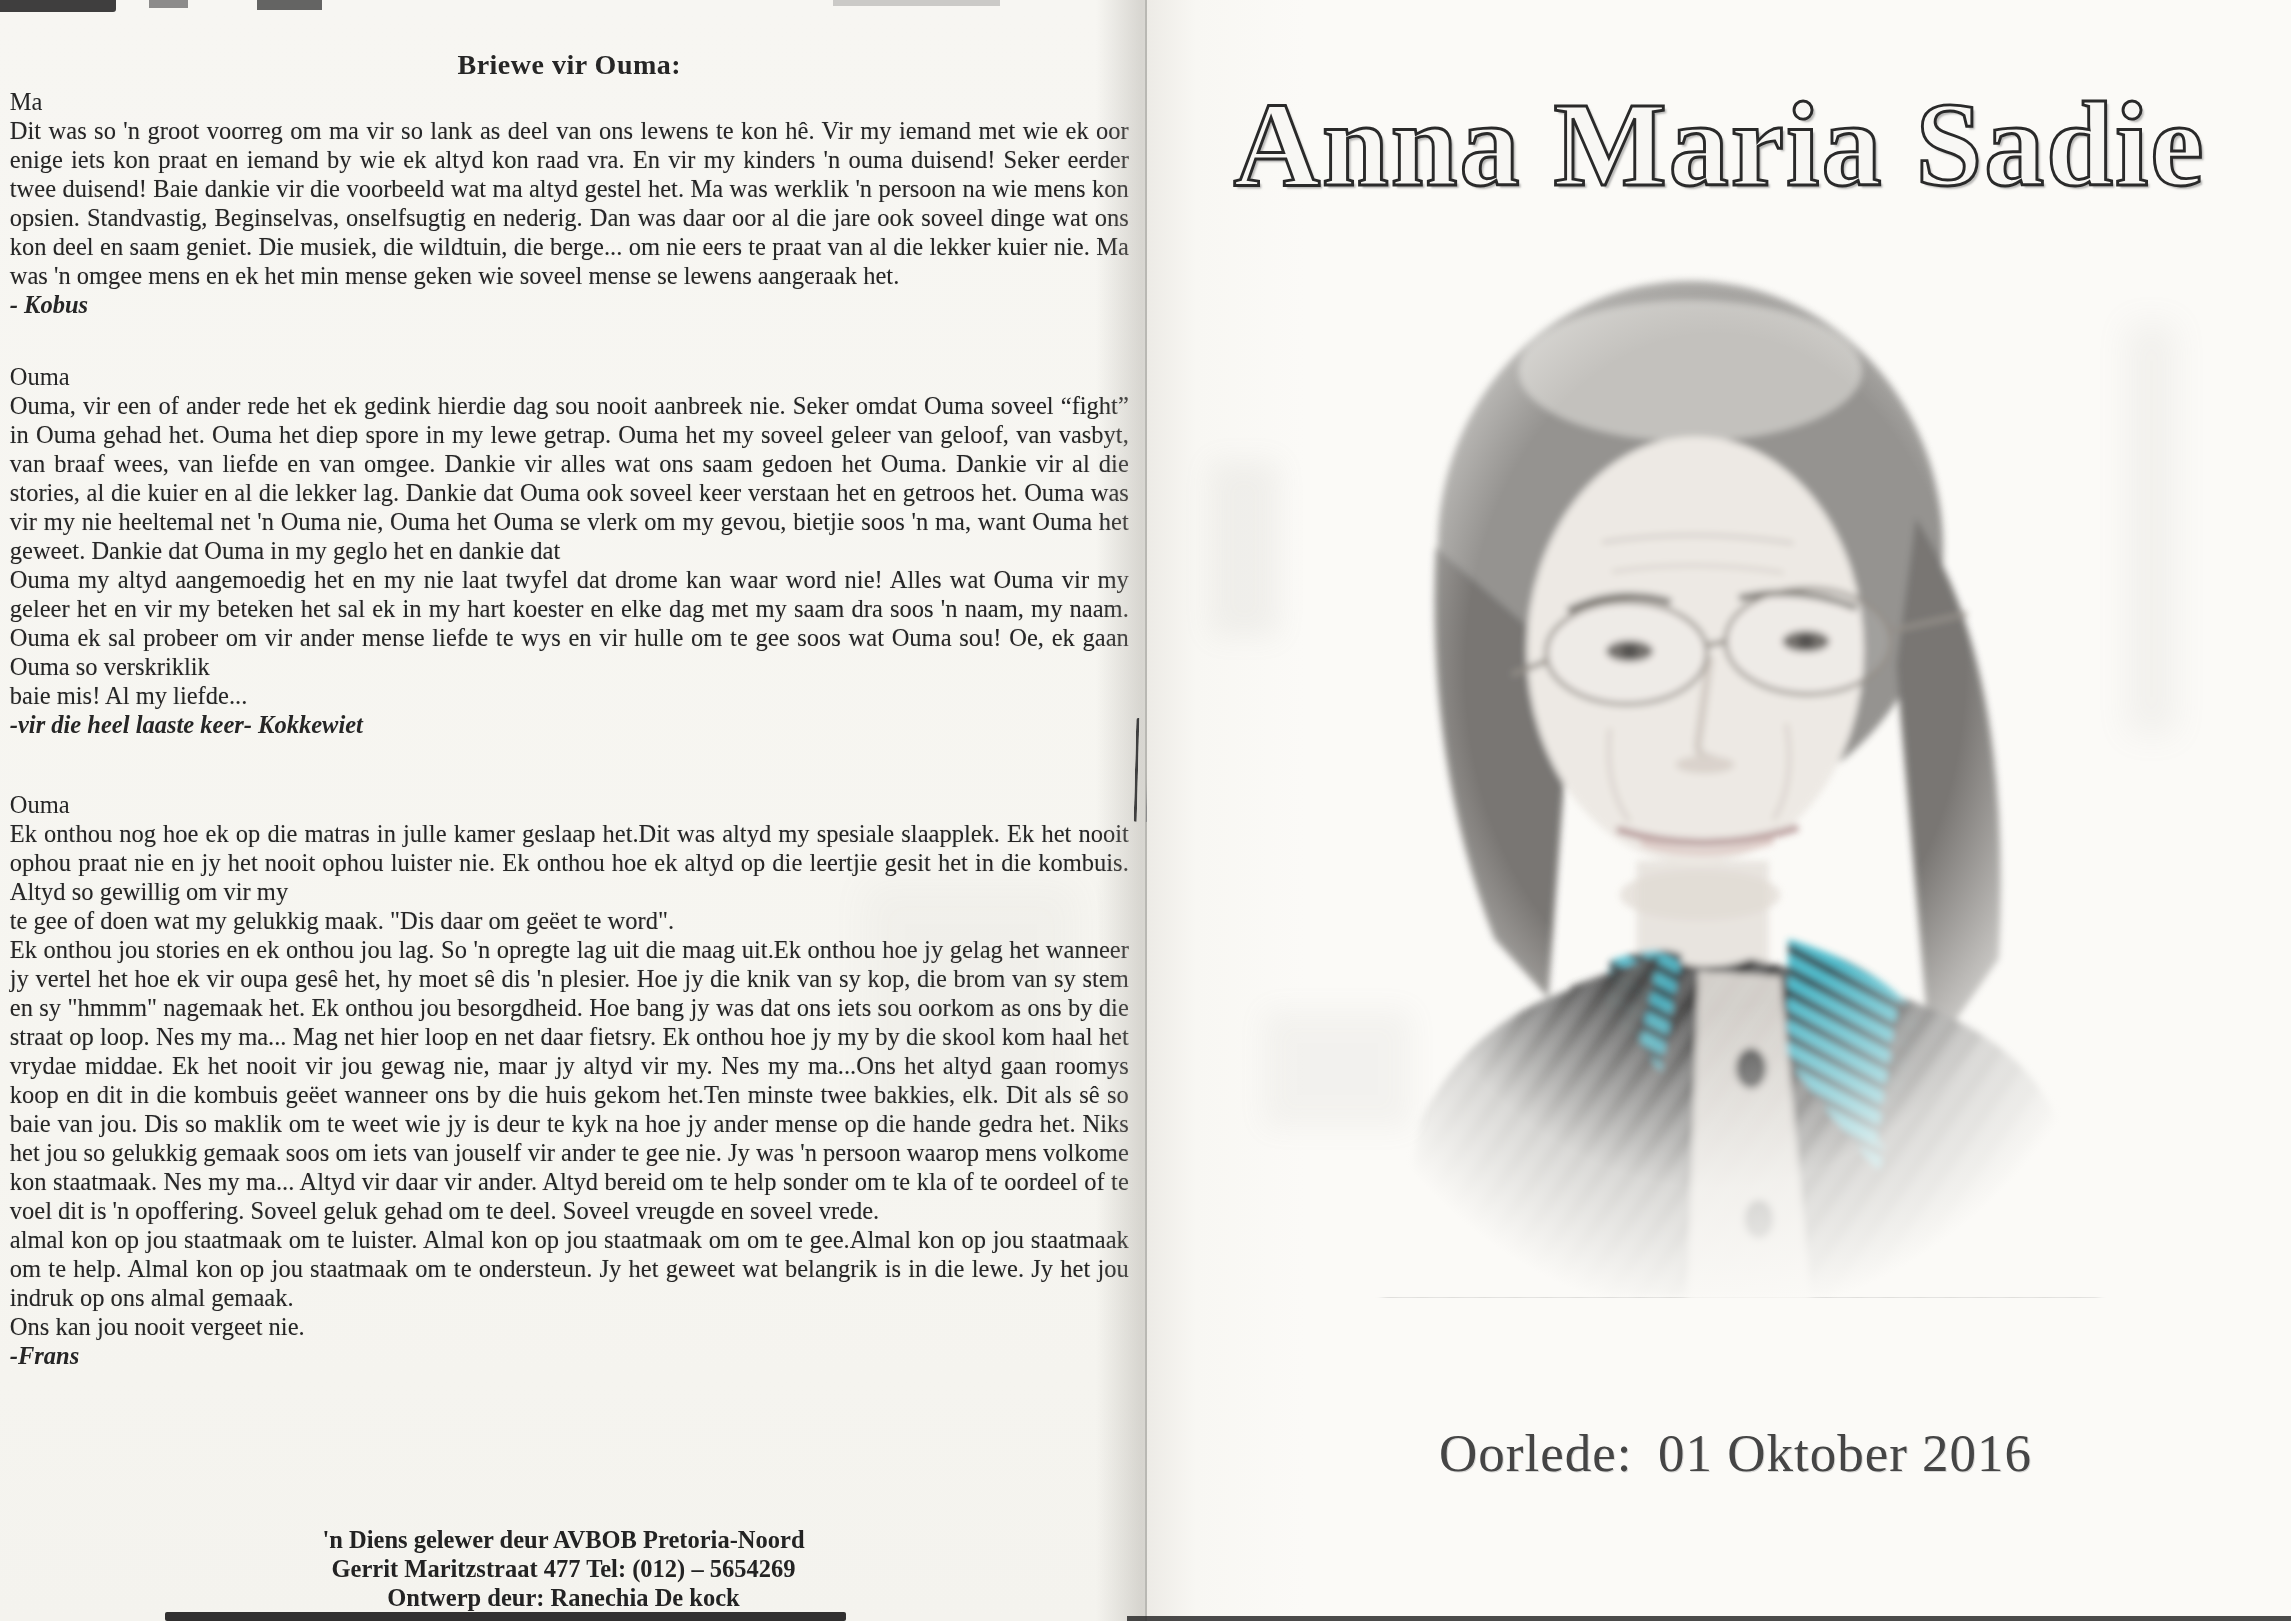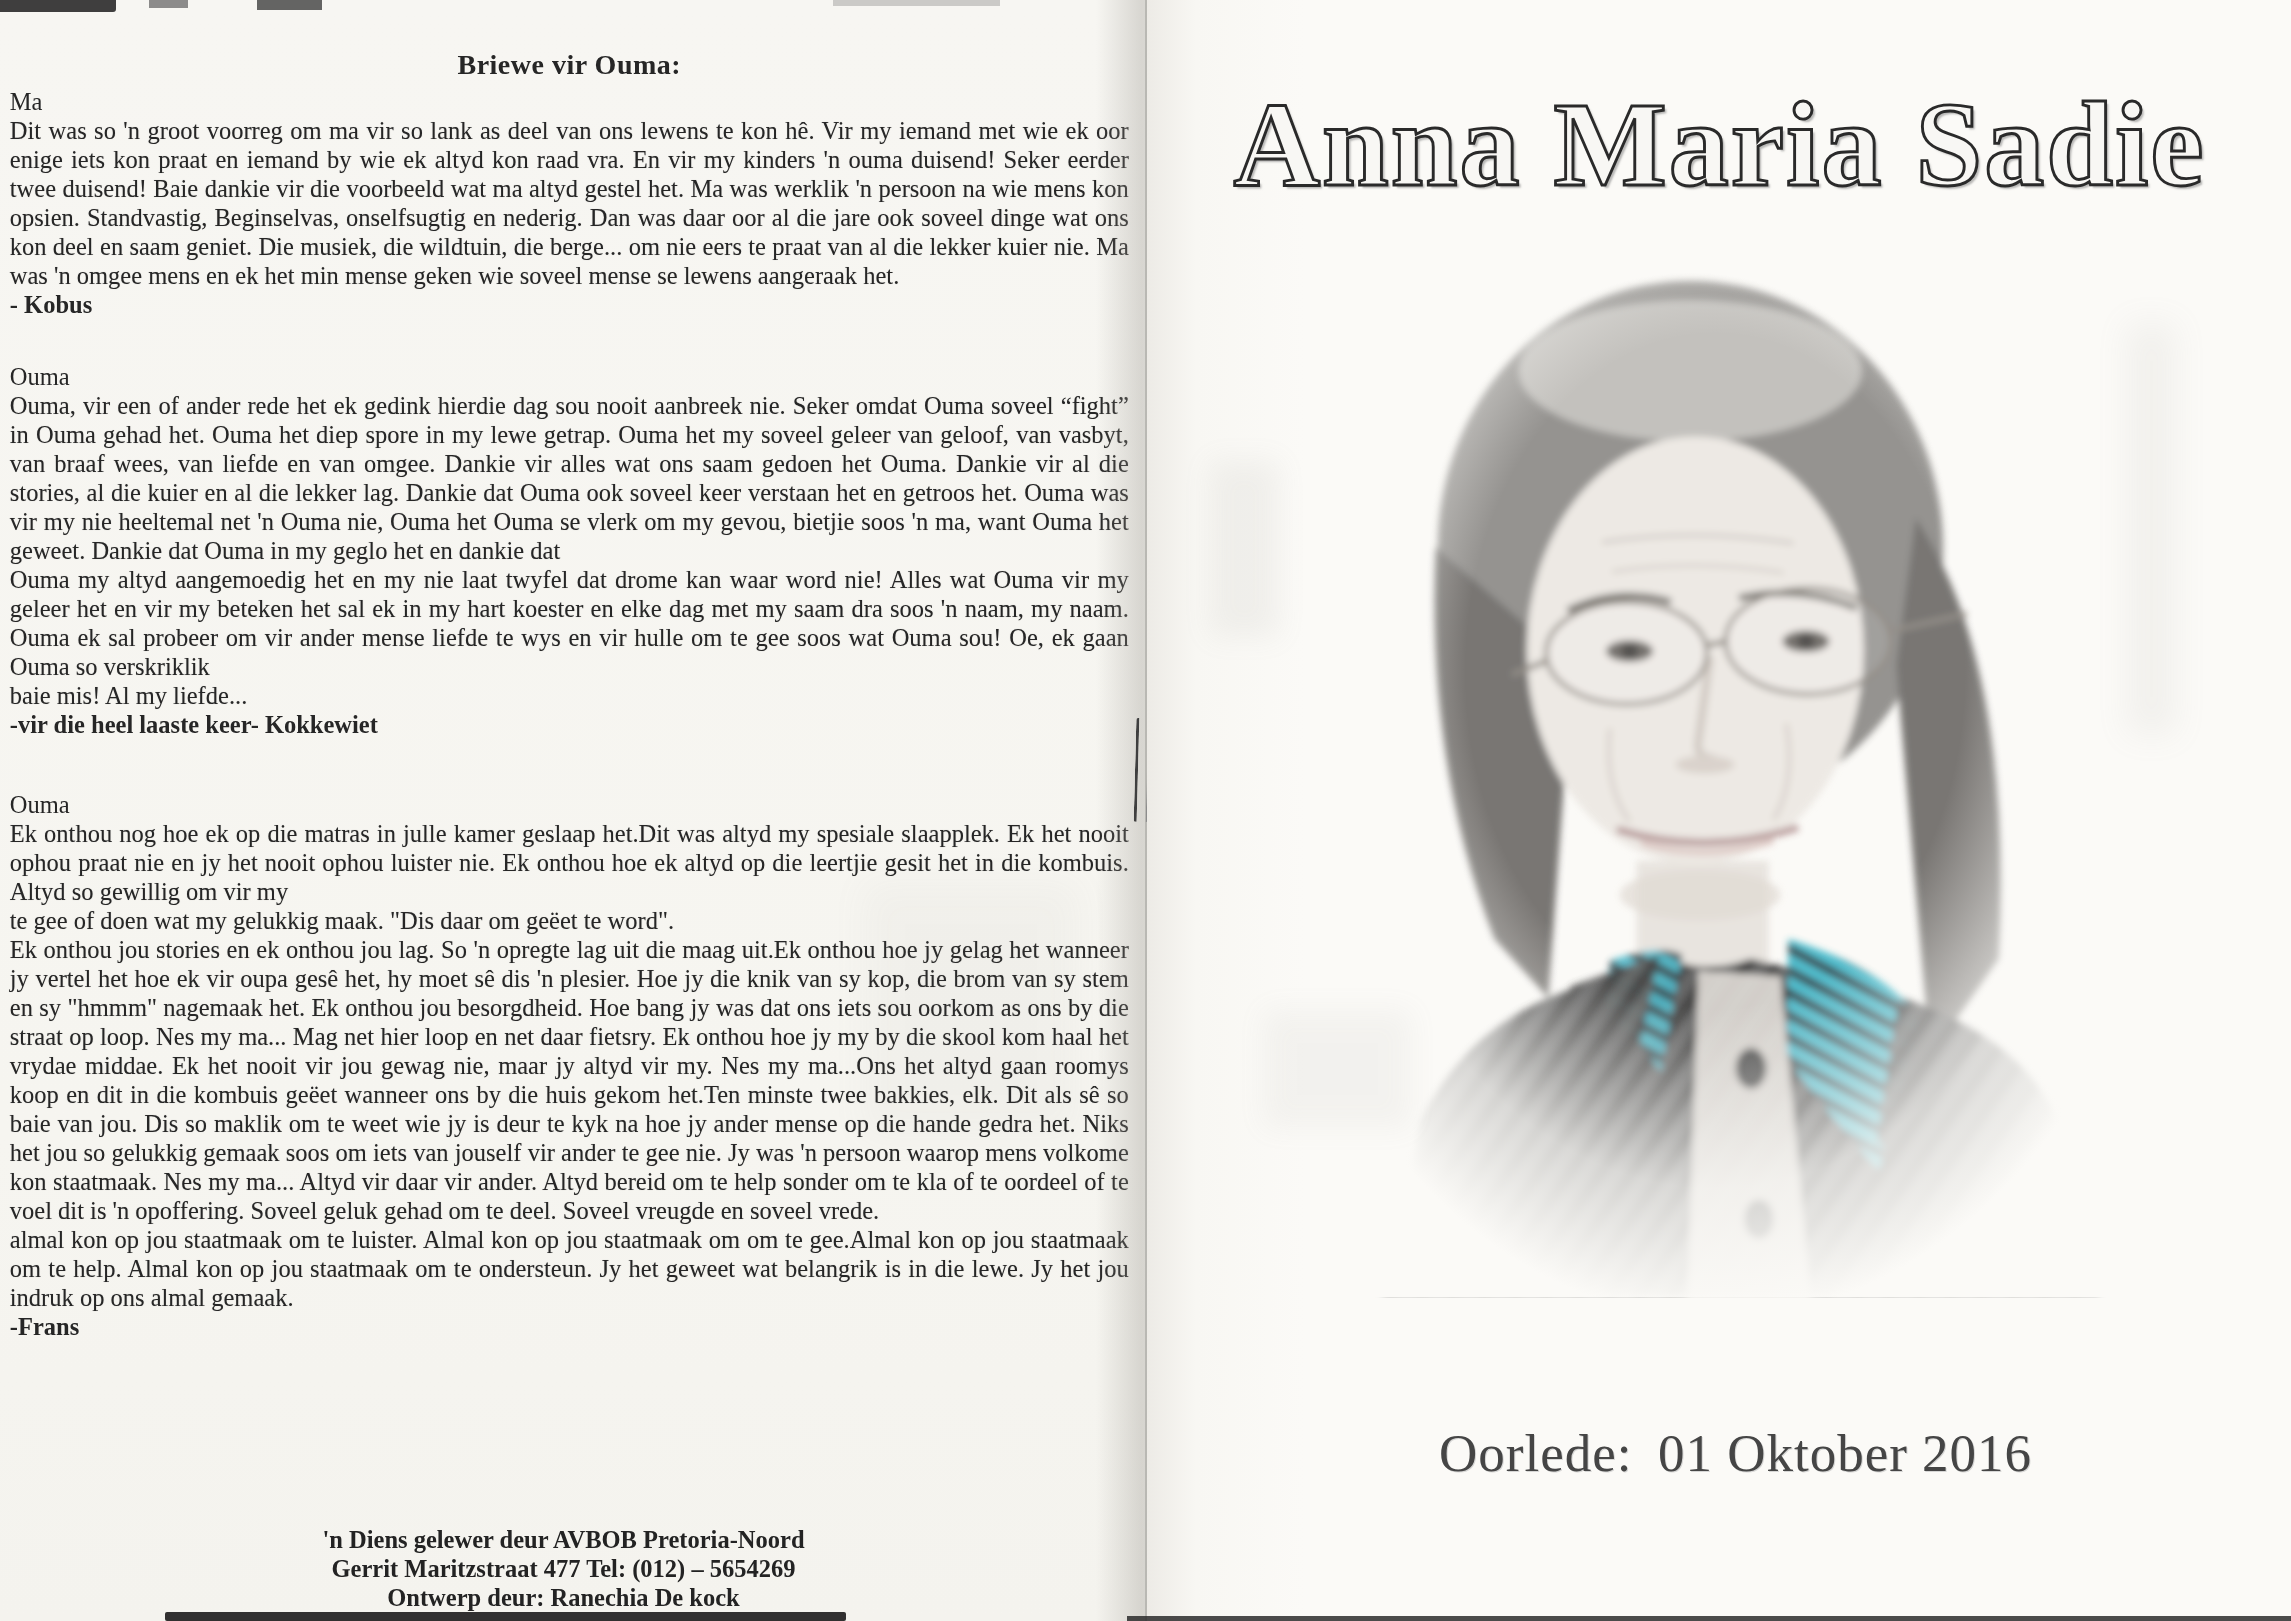--- a/index.html
+++ b/index.html
@@ -28,21 +28,21 @@
   }
   .letter{margin:0 0 43px 0;}
   .letter.letter-2{margin-bottom:51px;}
   .letter.letter-3{margin-bottom:0;}
   .salutation{margin:0;font-size:24.5px;line-height:29px;}
   .letter-par{
     margin:0;font-size:24.5px;line-height:29px;
     text-align:justify;
     text-shadow:0 0 1px rgba(45,45,45,.25);
   }
-  .signature{margin:0;font-size:24.5px;line-height:29px;font-weight:bold;}
+  .signature{margin:0;font-size:24.5px;line-height:29px;font-weight:bold;font-style:italic;}
   .page-footer{
     position:absolute;left:0;top:1525px;width:1127px;
     text-align:center;font-weight:bold;font-size:24.5px;line-height:29px;
     color:#232323;
   }
 
   
   .fold-band{
     position:absolute;left:1096px;top:0;width:108px;height:1621px;
     background:linear-gradient(90deg,rgba(170,167,160,0) 0%,rgba(165,162,155,.38) 42%,rgba(110,108,102,.22) 50%,rgba(255,255,255,0) 95%);
@@ -121,20 +121,21 @@
         <p class="letter-par">baie mis! Al my liefde...</p>
         <p class="signature">-vir die heel laaste keer- Kokkewiet</p>
       </div>
 
       <div class="letter letter-3">
         <p class="salutation">Ouma</p>
         <p class="letter-par">Ek onthou nog hoe ek op die matras in julle kamer geslaap het.Dit was altyd my spesiale slaapplek. Ek het nooit ophou praat nie en jy het nooit ophou luister nie. Ek onthou hoe ek altyd op die leertjie gesit het in die kombuis. Altyd so gewillig om vir my</p>
         <p class="letter-par">te gee of doen wat my gelukkig maak. "Dis daar om geëet te word".</p>
         <p class="letter-par">Ek onthou jou stories en ek onthou jou lag. So 'n opregte lag uit die maag uit.Ek onthou hoe jy gelag het wanneer jy vertel het hoe ek vir oupa gesê het, hy moet sê dis 'n plesier. Hoe jy die knik van sy kop, die brom van sy stem en sy "hmmm" nagemaak het. Ek onthou jou besorgdheid. Hoe bang jy was dat ons iets sou oorkom as ons by die straat op loop. Nes my ma... Mag net hier loop en net daar fietsry. Ek onthou hoe jy my by die skool kom haal het vrydae middae. Ek het nooit vir jou gewag nie, maar jy altyd vir my. Nes my ma...Ons het altyd gaan roomys koop en dit in die kombuis geëet wanneer ons by die huis gekom het.Ten minste twee bakkies, elk. Dit als sê so baie van jou. Dis so maklik om te weet wie jy is deur te kyk na hoe jy ander mense op die hande gedra het. Niks het jou so gelukkig gemaak soos om iets van jouself vir ander te gee nie. Jy was 'n persoon waarop mens volkome kon staatmaak. Nes my ma... Altyd vir daar vir ander. Altyd bereid om te help sonder om te kla of te oordeel of te voel dit is 'n opoffering. Soveel geluk gehad om te deel. Soveel vreugde en soveel vrede.</p>
         <p class="letter-par">almal kon op jou staatmaak om te luister. Almal kon op jou staatmaak om om te gee.Almal kon op jou staatmaak om te help. Almal kon op jou staatmaak om te ondersteun. Jy het geweet wat belangrik is in die lewe. Jy het jou indruk op ons almal gemaak.</p>
+        <p class="letter-par">Ons kan jou nooit vergeet nie.</p>
         <p class="signature">-Frans</p>
       </div>
     </div>
 
     <footer class="page-footer">
       <div>'n Diens gelewer deur AVBOB Pretoria-Noord</div>
       <div>Gerrit Maritzstraat 477 Tel: (012) – 5654269</div>
       <div>Ontwerp deur: Ranechia De kock</div>
     </footer>
   </section>

